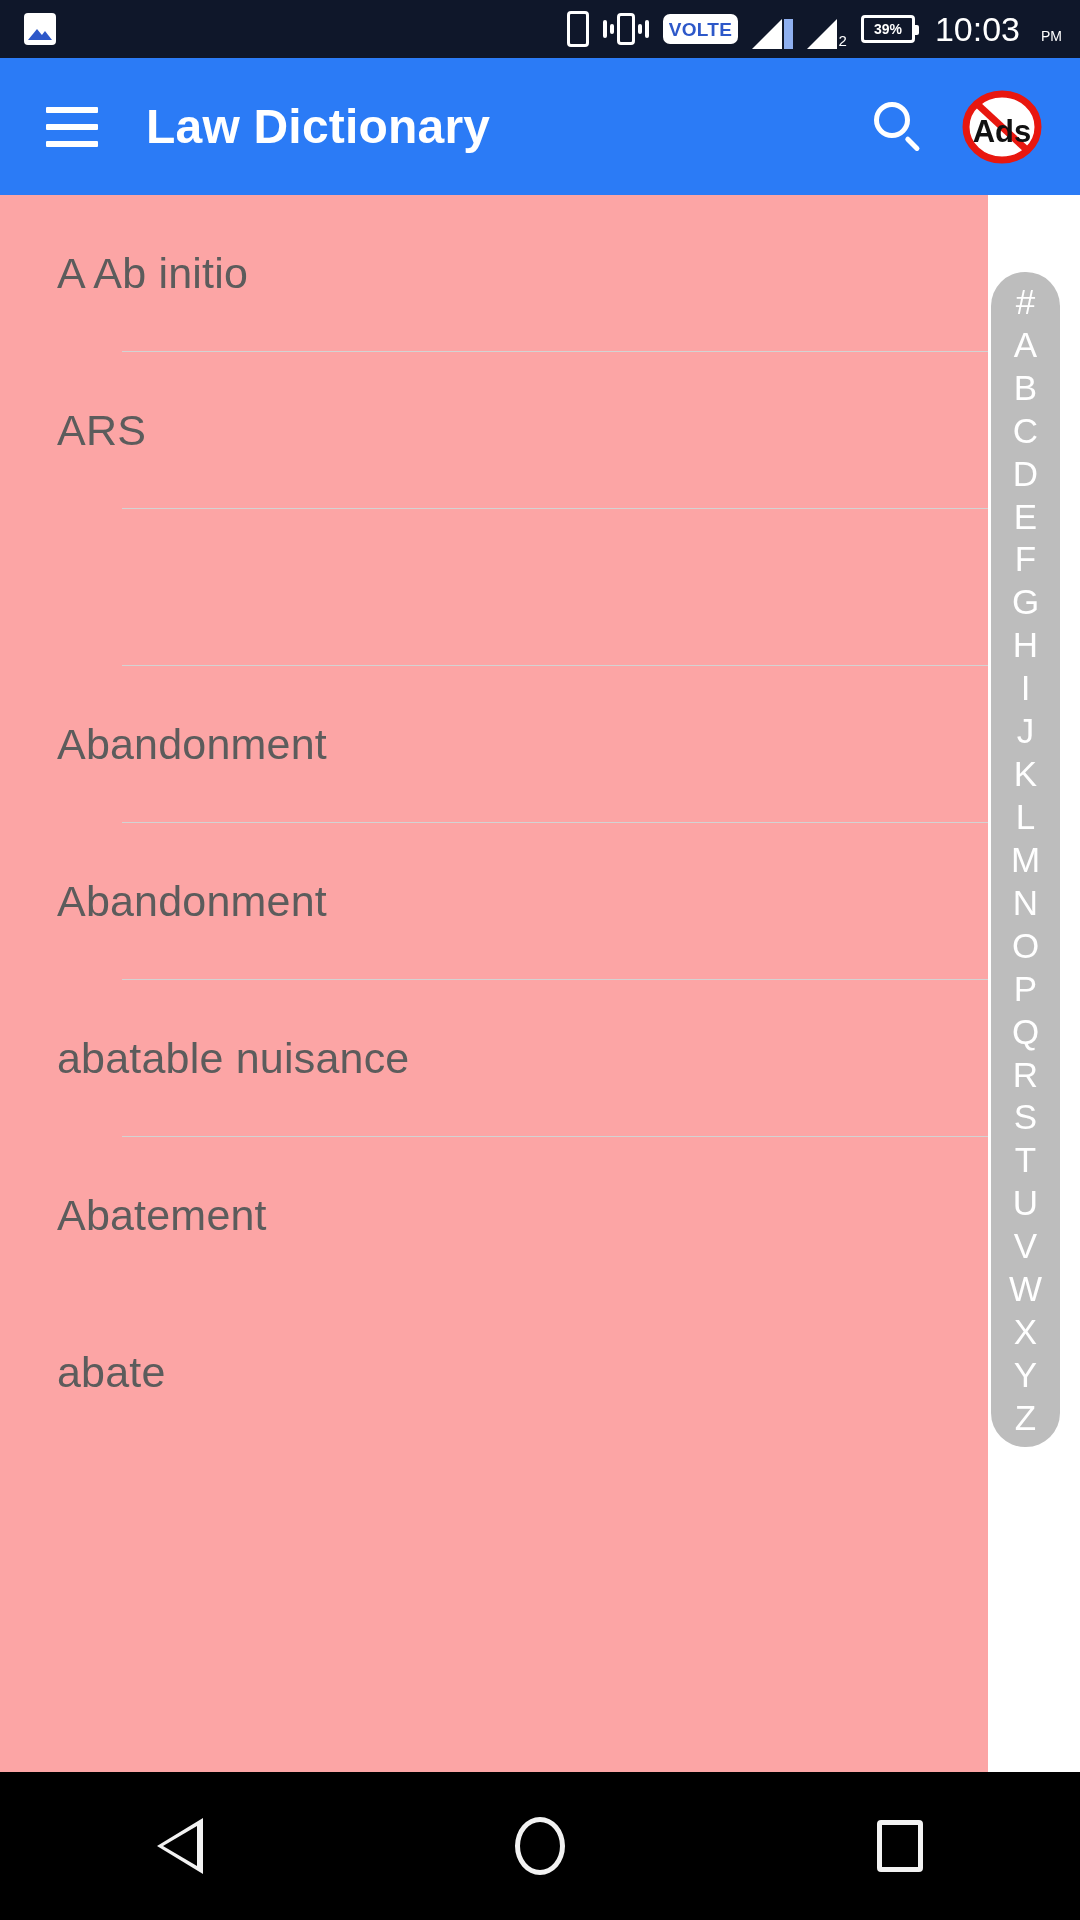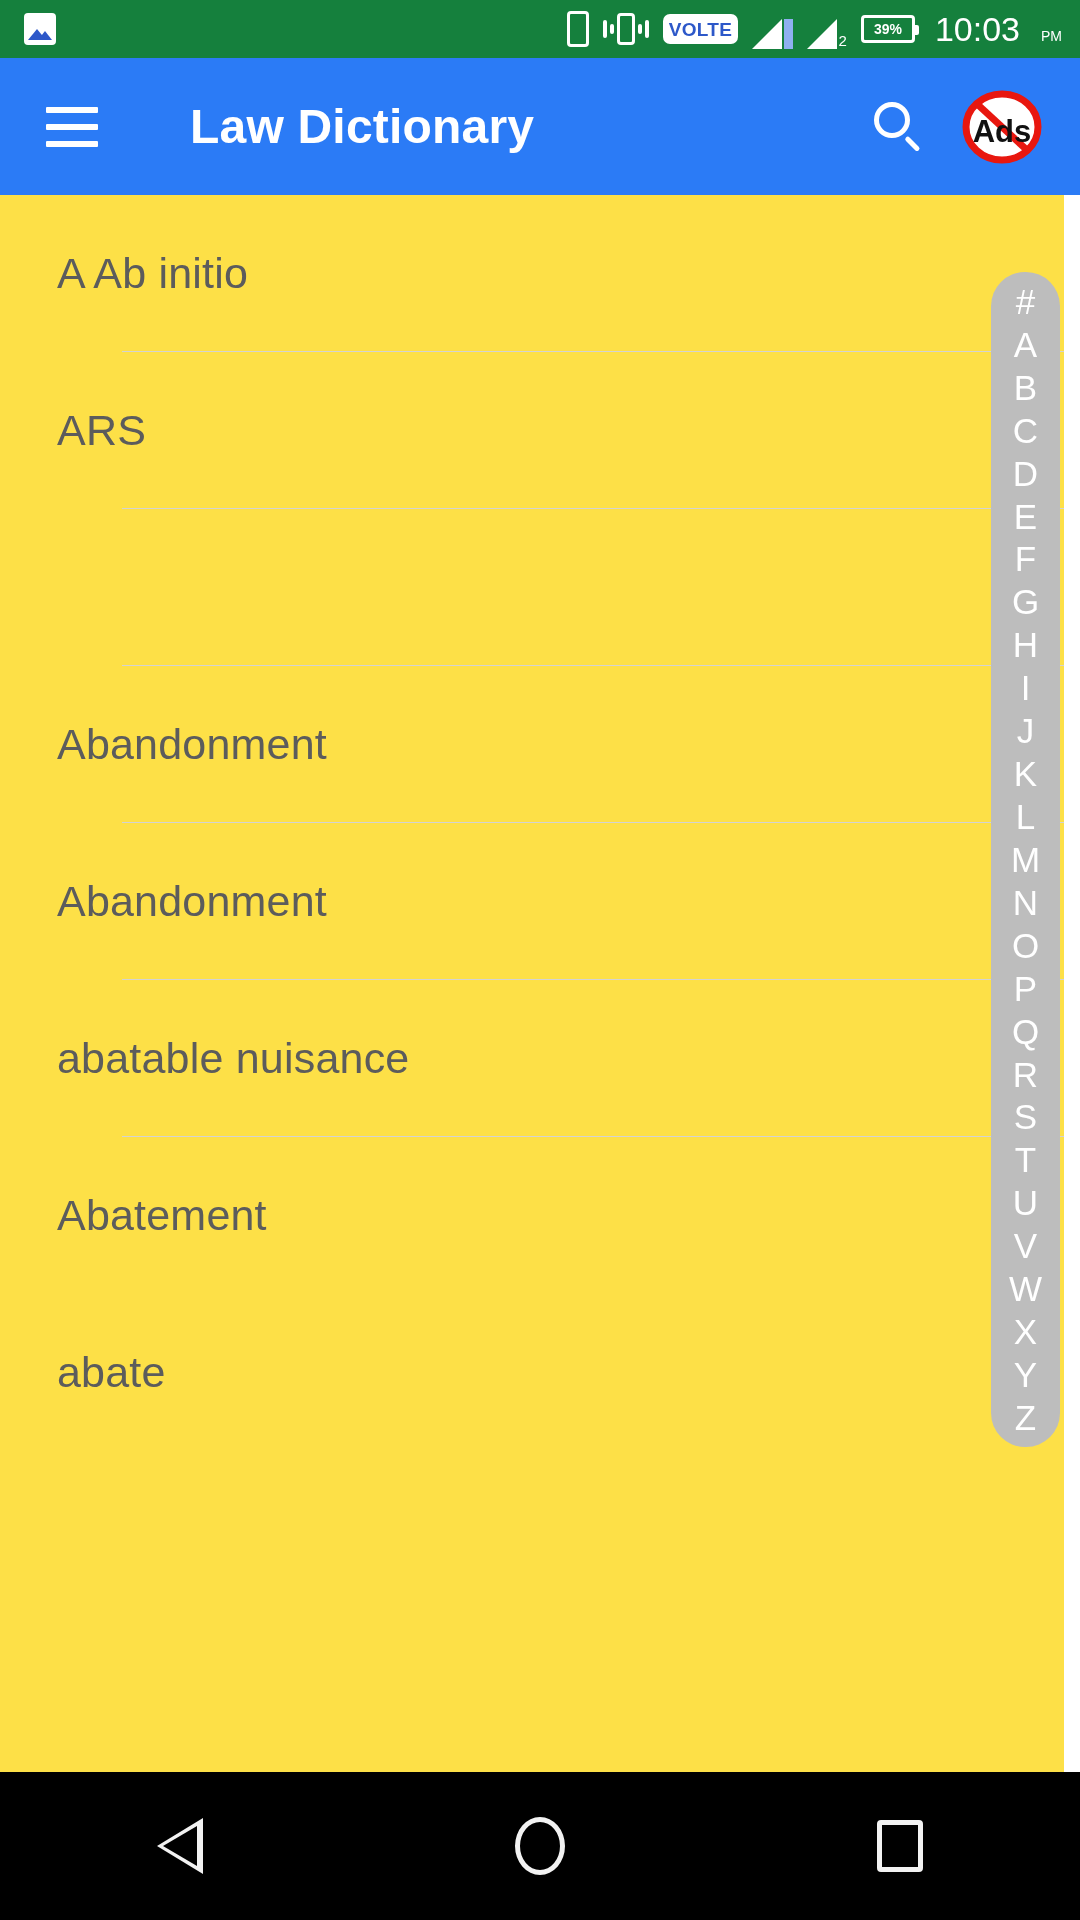--- a/index.html
+++ b/index.html
@@ -14,21 +14,21 @@
     font-family: "Liberation Sans", sans-serif;
     position: relative;
   }
 
   
   #status-bar {
     position: absolute;
     top: 0; left: 0;
     width: 1080px;
     height: 58px;
-    background: #15803d;
+    background: #0f172a;
     display: flex;
     align-items: center;
   }
   #status-left {
     display: flex;
     align-items: center;
     padding-left: 24px;
   }
   #status-right {
     position: absolute;
@@ -167,21 +167,20 @@
 
   
   #app-bar {
     position: absolute;
     top: 58px; left: 0;
     width: 1080px;
     height: 137px;
     background: #2b7bf6;
     display: flex;
     align-items: center;
-    gap: 44px;
   }
   #hamburger {
     margin-left: 46px;
     width: 52px;
     height: 40px;
     display: flex;
     flex-direction: column;
     justify-content: space-between;
     cursor: pointer;
   }
@@ -235,23 +234,23 @@
   #no-ads-btn {
     width: 80px; height: 80px;
     position: relative;
     cursor: pointer;
   }
 
   
   #content {
     position: absolute;
     top: 195px; left: 0;
-    width: 1064px;
+    width: 988px;
     height: 1577px;
-    background: #fde047;
+    background: #fca5a5;
     overflow: hidden;
   }
   #word-list {
     position: absolute;
     top: 0; left: 0;
     width: 1080px;
   }
   .list-item {
     height: 157px;
     position: relative;

